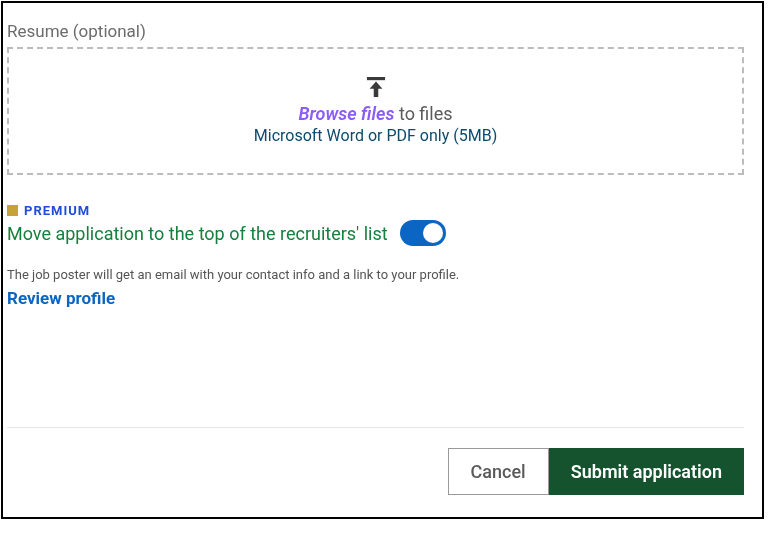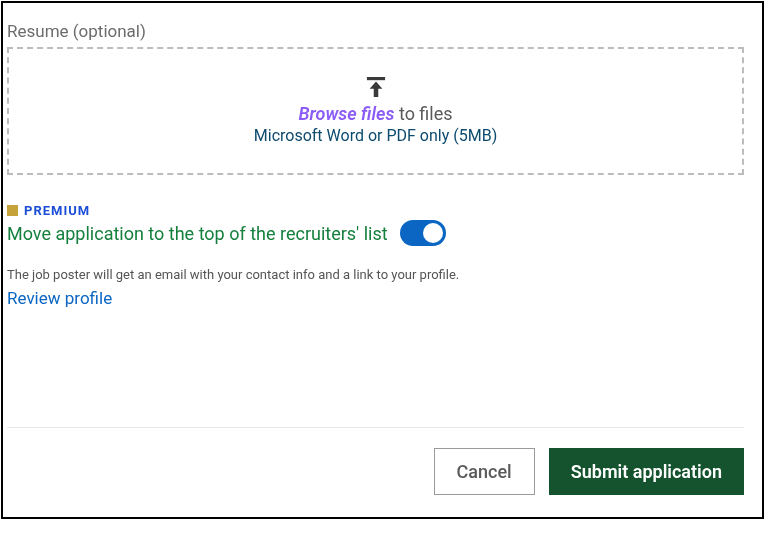--- a/index.html
+++ b/index.html
@@ -106,31 +106,30 @@
     right: 3px;
   }
   .info-text {
     color: #555;
     font-size: 13px;
     line-height: 1.4;
     margin-bottom: 4px;
   }
   .review-link {
     color: #0a66c2;
-    font-weight: 400;
+    font-weight: 700;
     font-size: 17px;
     cursor: pointer;
   }
   .footer {
     margin-top: auto;
     border-top: 1px solid #e6e6e6;
     padding: 20px 0 22px 0;
     display: flex;
     justify-content: flex-end;
-    gap: 14px;
   }
   .btn {
     font-size: 18px;
     padding: 12px 22px;
     cursor: pointer;
     font-family: inherit;
   }
   .btn-cancel {
     background: #fff;
     color: #5a5a5a;

